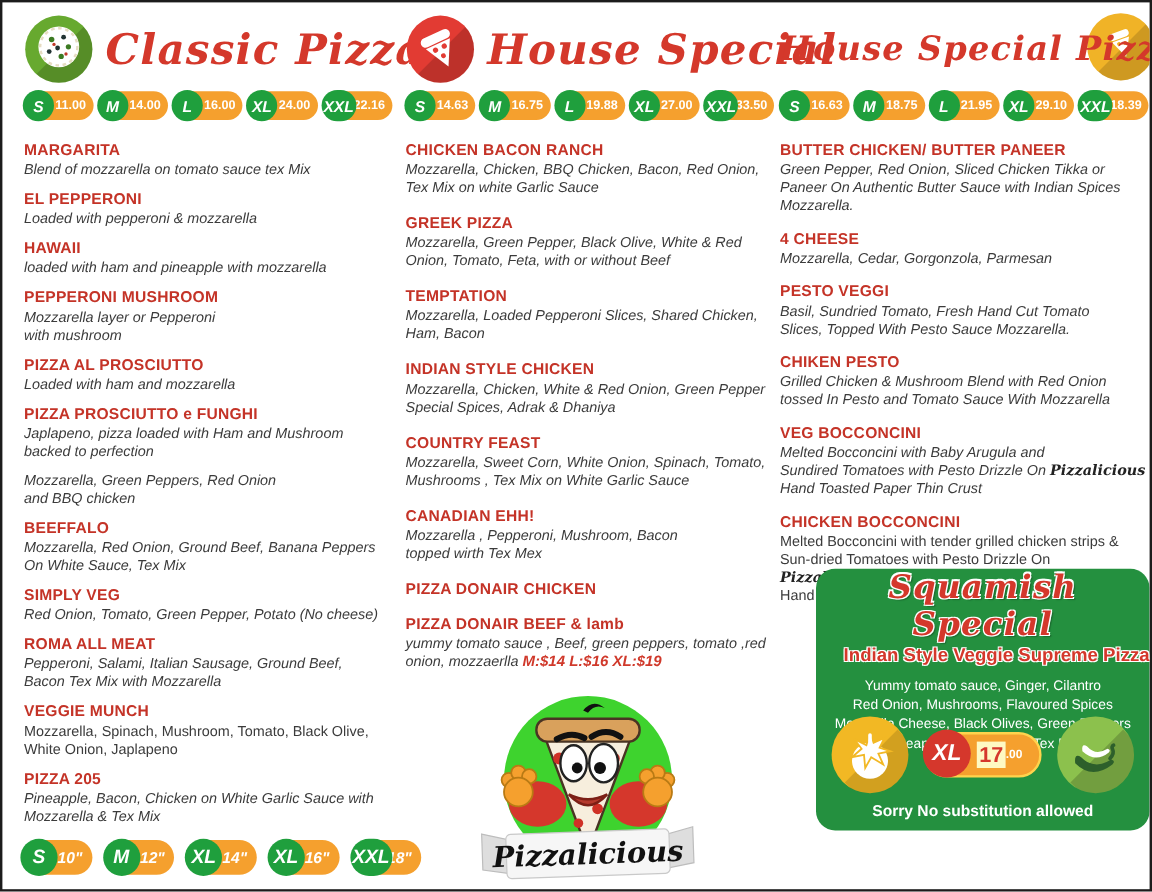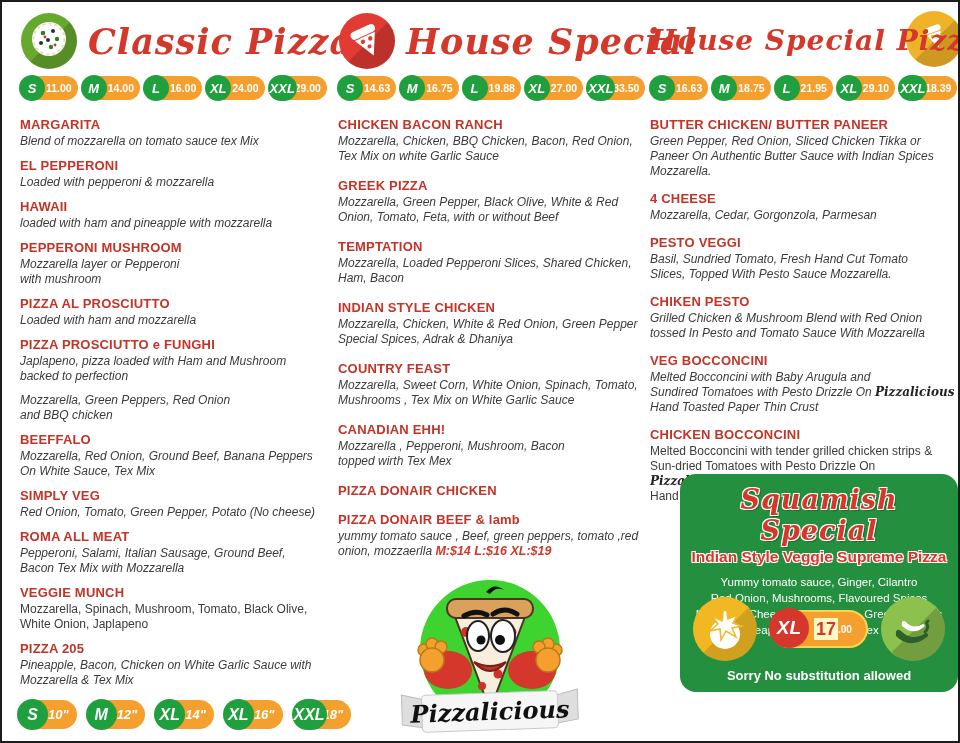--- a/index.html
+++ b/index.html
@@ -53,31 +53,32 @@
   .item-desc.upright{font-style:normal;}
   .price-note{color:#d0392b; font-weight:bold; font-style:italic; font-size:12.5px;}
   .brand-script{font-family:"DejaVu Serif", serif; font-weight:bold; font-style:italic; color:#222;}
 
   
   .logo{position:absolute; left:388px; top:572px; width:200px; height:170px;}
 
   
   .special{
     position:absolute; left:678px; top:472px; width:278px; height:218px;
-    background:#24903f; border-radius:16px; box-sizing:border-box; padding-top:10px;
+    background:#24903f; border-radius:16px; box-sizing:border-box; 
     text-align:center;
   }
   .sq-title{
     font-family:"DejaVu Serif", serif; font-style:italic; font-weight:bold;
     font-size:27px; color:#d4382b; letter-spacing:1px;
     text-shadow:-1px -1px 0 #fff,1px -1px 0 #fff,-1px 1px 0 #fff,1px 1px 0 #fff, 2px 2px 1px rgba(0,0,0,.25);
   }
   .sq-subtitle{
     font-weight:bold; font-size:15.5px; color:#d4382b; margin-top:2px;
     text-shadow:-1px -1px 0 #fff,1px -1px 0 #fff,-1px 1px 0 #fff,1px 1px 0 #fff;
+    text-align:right;
   }
   .sq-lines{color:#fff; font-size:11.5px; line-height:1.4; margin-top:8px;}
   .sq-bottom{position:absolute; left:0; right:0; top:122px; display:flex; align-items:center; justify-content:space-between; padding:0 12px;}
   .sq-icon{width:66px; height:66px;}
   .sq-badge{
     position:relative; height:34px; width:94px; background:var(--orange);
     border:2px solid #ffd34d; border-radius:20px; display:flex; align-items:center;
   }
   .sq-badge-size{
     position:absolute; left:-3px; top:-4px; width:40px; height:40px; border-radius:50%;
@@ -134,21 +135,21 @@
     <span class="badge-price">16.00</span>
   </div>
 
   <div class="badge">
     <span class="badge-size">XL</span>
     <span class="badge-price">24.00</span>
   </div>
 
   <div class="badge">
     <span class="badge-size">XXL</span>
-    <span class="badge-price">29.00</span>
+    <span class="badge-price">22.16</span>
   </div>
 </div>
     <div class="items">
   <div class="menu-item">
     <div class="item-name">MARGARITA</div>
     <div class="item-desc">Blend of mozzarella on tomato sauce tex Mix </div>
   </div>
 
   <div class="menu-item">
     <div class="item-name">EL PEPPERONI</div>

